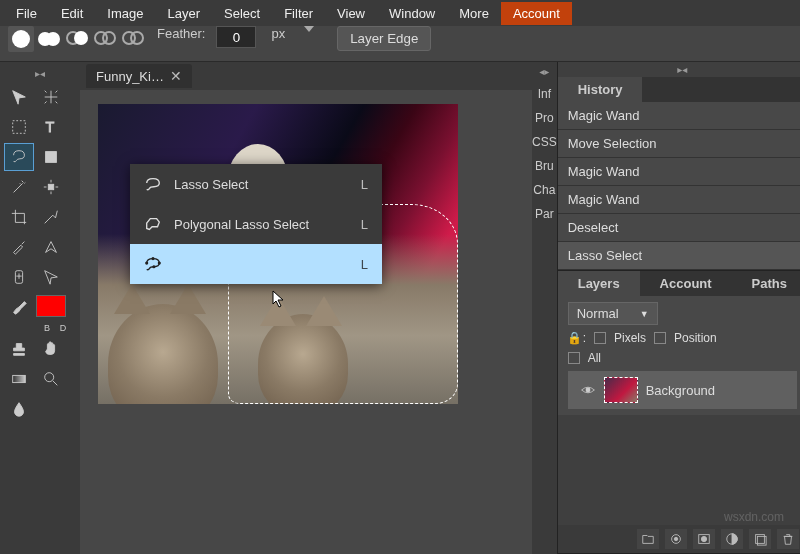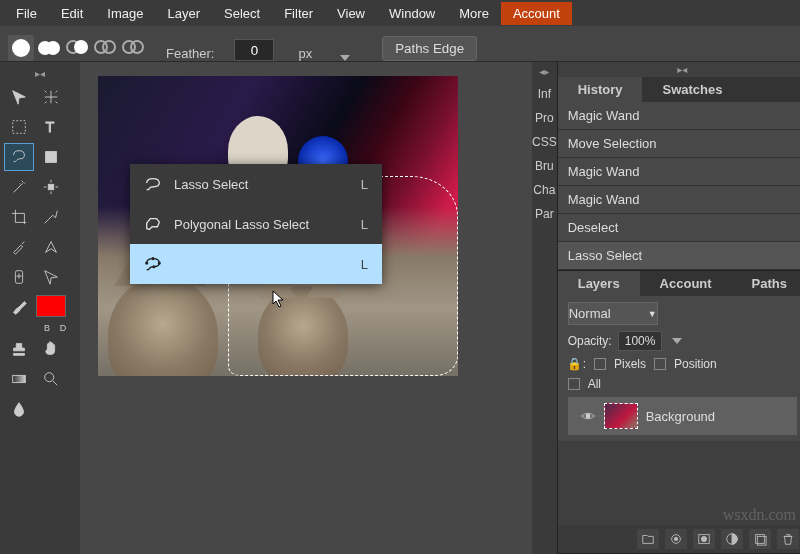--- a/index.html
+++ b/index.html
@@ -4,21 +4,21 @@
 <style>
   * { box-sizing: border-box; margin: 0; padding: 0; font-family: Arial, Helvetica, sans-serif; }
   body { width: 800px; height: 554px; background: #3a3a3a; color: #ddd; font-size: 13px; overflow: hidden; position: relative; }
   
   
   .menubar { display: flex; align-items: center; height: 26px; background: #3a3a3a; padding: 0 4px; gap: 0; }
   .menubar .menu-item { padding: 4px 12px; cursor: pointer; color: #eee; }
   .menubar .menu-item.account { background: #c2410c; color: #fff; }
   
   
-  .optionsbar { display: flex; align-items: flex-end; height: 36px; background: #454545; padding: 0 8px; gap: 20px; border-bottom: 1px solid #2a2a2a; }
+  .optionsbar { display: flex; align-items: flex-start; height: 36px; background: #454545; padding: 0 8px; gap: 11px; border-bottom: 1px solid #2a2a2a; }
   .shape-icons { display: flex; gap: 2px; }
   .shape-btn { width: 26px; height: 26px; display: flex; align-items: center; justify-content: center; border-radius: 2px; }
   .shape-btn.sel { background: #555; }
   .circ { width: 18px; height: 18px; border-radius: 50%; }
   .circ.filled { background: #fff; }
   .twocirc { position: relative; width: 22px; height: 18px; }
   .twocirc::before, .twocirc::after { content: ""; position: absolute; width: 14px; height: 14px; border-radius: 50%; }
   .feather-label { color: #ccc; }
   .feather-input { width: 40px; height: 22px; background: #282828; border: 1px solid #555; color: #fff; text-align: center; }
   .px-label { color: #ccc; padding: 0 4px; }
@@ -76,34 +76,34 @@
   
   .panel { border-bottom: 1px solid #222; }
   .panel-tabs { display: flex; background: #333; }
   .ptab { padding: 5px 20px; color: #ccc; font-weight: bold; background:#333;}
   .ptab.active { background: #484848; }
   .panel-body { background: #484848; }
   .history-list .hitem { padding: 6px 10px; border-bottom: 1px solid #333; color: #ddd; }
   .history-list .hitem.active { background: #555; }
   
   .layers-controls { padding: 6px 10px; display:flex; flex-direction:column; gap:6px;}
-  .blend-select { background:#555; color:#ddd; padding:3px 0; width:90px; display:inline-flex; align-items:center; justify-content:space-between; border:1px solid #666;}
+  .blend-select { background:#555; color:#ddd; padding:3px 8px; width:90px; display:inline-flex; align-items:center; justify-content:space-between; border:1px solid #666;}
   .opacity-row{ display:flex; align-items:center; gap:6px; font-size:12px;}
   .opacity-val{ background:#333; padding:2px 6px; border:1px solid #555;}
   .lock-row{ display:flex; align-items:center; gap:8px; font-size:12px;}
   .checkbox{ width:12px;height:12px; border:1px solid #888; display:inline-block;}
   .layer-item{ display:flex; align-items:center; gap:8px; padding:6px 12px; background:#606060;}
   .eye-icon{ width:16px;height:16px;}
   .layer-thumb{ width:34px; height:26px; border:1px dashed #fff; background:linear-gradient(135deg,#4a2a4a 0%, #c01840 60%, #887a68 100%);}
   
   .layers-footer{ display:flex; justify-content:flex-end; gap:6px; padding:4px 8px; background:#3a3a3a;}
   .ft-btn{ width:22px; height:20px; background:#444; display:flex; align-items:center; justify-content:center;}
   .ft-btn svg{width:14px;height:14px; fill:#bbb; stroke:#bbb;}
   
-  .watermark{ position:absolute; right:4px; bottom:30px; font-size:16px; color:rgba(255,255,255,0.18);font-family:Liberation Serif, serif;}
+  .watermark{ position:absolute; right:16px; bottom:30px; font-size:12px; color:rgba(255,255,255,0.18);}
 </style>
 </head>
 <body>
 
 <div class="menubar">
   <div class="menu-item">File</div>
   <div class="menu-item">Edit</div>
   <div class="menu-item">Image</div>
   <div class="menu-item">Layer</div>
   <div class="menu-item">Select</div>
@@ -141,21 +141,21 @@
         <div class="twocirc">
           <span style="position:absolute;width:14px;height:14px;border-radius:50%;border:2px solid #aaa;left:0;top:1px"></span>
           <span style="position:absolute;width:14px;height:14px;border-radius:50%;border:2px solid #aaa;left:8px;top:1px"></span>
         </div>
       </div>
   </div>
   <span class="feather-label">Feather:</span>
   <input class="feather-input" value="0" style="">
   <span class="px-label">px</span>
   <div class="dropdown-arrow"></div>
-  <button class="refine-btn">Paths Edge</button>
+  <button class="refine-btn">Layer Edge</button>
 </div>
 
 <div class="workarea">
 
   <div class="toolbox">
     <div class="expand">▸◂</div>
     <div class="tool-row">
       <div class="tool-btn">
           <svg viewBox="0 0 20 20">
             <path d="M3 3 L17 10 L10 11 L9 18 Z" fill="#ccc"></path>
@@ -289,20 +289,26 @@
     <div class="tool-row">
       <div class="tool-btn">
           <svg viewBox="0 0 20 20">
             <path d="M10 3 Q15 10 15 13 A5 5 0 0 1 5 13 Q5 10 10 3 Z" fill="#ccc"></path>
           </svg>
         </div>
     </div>
   </div>
 
   <div class="docarea">
+    <div class="tabbar">
+      <div class="tab">
+        <span>Funny_Ki…</span>
+        <span class="close">✕</span>
+      </div>
+    </div>
     <div class="canvas">
       <div class="photo">
         <div class="blob b1"></div>
         <div class="cats"></div>
         <div class="catface cf3"></div>
         <div class="catface cf1">
             <div class="ear" style="left:6px;top:-20px"></div>
             <div class="ear" style="left:62px;top:-20px"></div>
           </div>
         <div class="catface cf2">
@@ -323,21 +329,20 @@
       <div class="dockitem">Bru</div>
       <div class="dockitem">Cha</div>
       <div class="dockitem">Par</div>
     </div>
     <div class="panel-stack">
       <div class="expand">▸◂</div>
 
       <div class="panel">
         <div class="panel-tabs">
           <div class="ptab active">History</div>
-          <div class="ptab">Swatches</div>
         </div>
         <div class="panel-body history-list">
           <div class="hitem">Magic Wand</div>
           <div class="hitem">Move Selection</div>
           <div class="hitem">Magic Wand</div>
           <div class="hitem">Magic Wand</div>
           <div class="hitem">Deselect</div>
           <div class="hitem active">Lasso Select</div>
         </div>
       </div>
@@ -345,25 +350,20 @@
       <div class="panel" style="flex:1; display:flex; flex-direction:column;">
         <div class="panel-tabs">
           <div class="ptab active">Layers</div>
           <div class="ptab">Account</div>
           <div class="ptab">Paths</div>
         </div>
         <div class="panel-body layers-controls">
           <div class="blend-select">
             <span>Normal</span>
             <span style="font-size:9px">▼</span>
-          </div>
-          <div class="opacity-row">
-            <span>Opacity:</span>
-            <span class="opacity-val">100%</span>
-            <span class="dropdown-arrow"></span>
           </div>
           <div class="lock-row">
             <span>🔒:</span>
             <span class="checkbox"></span>
             <span>Pixels</span>
             <span class="checkbox"></span>
             <span>Position</span>
           </div>
           <div class="lock-row">
             <span class="checkbox"></span>

